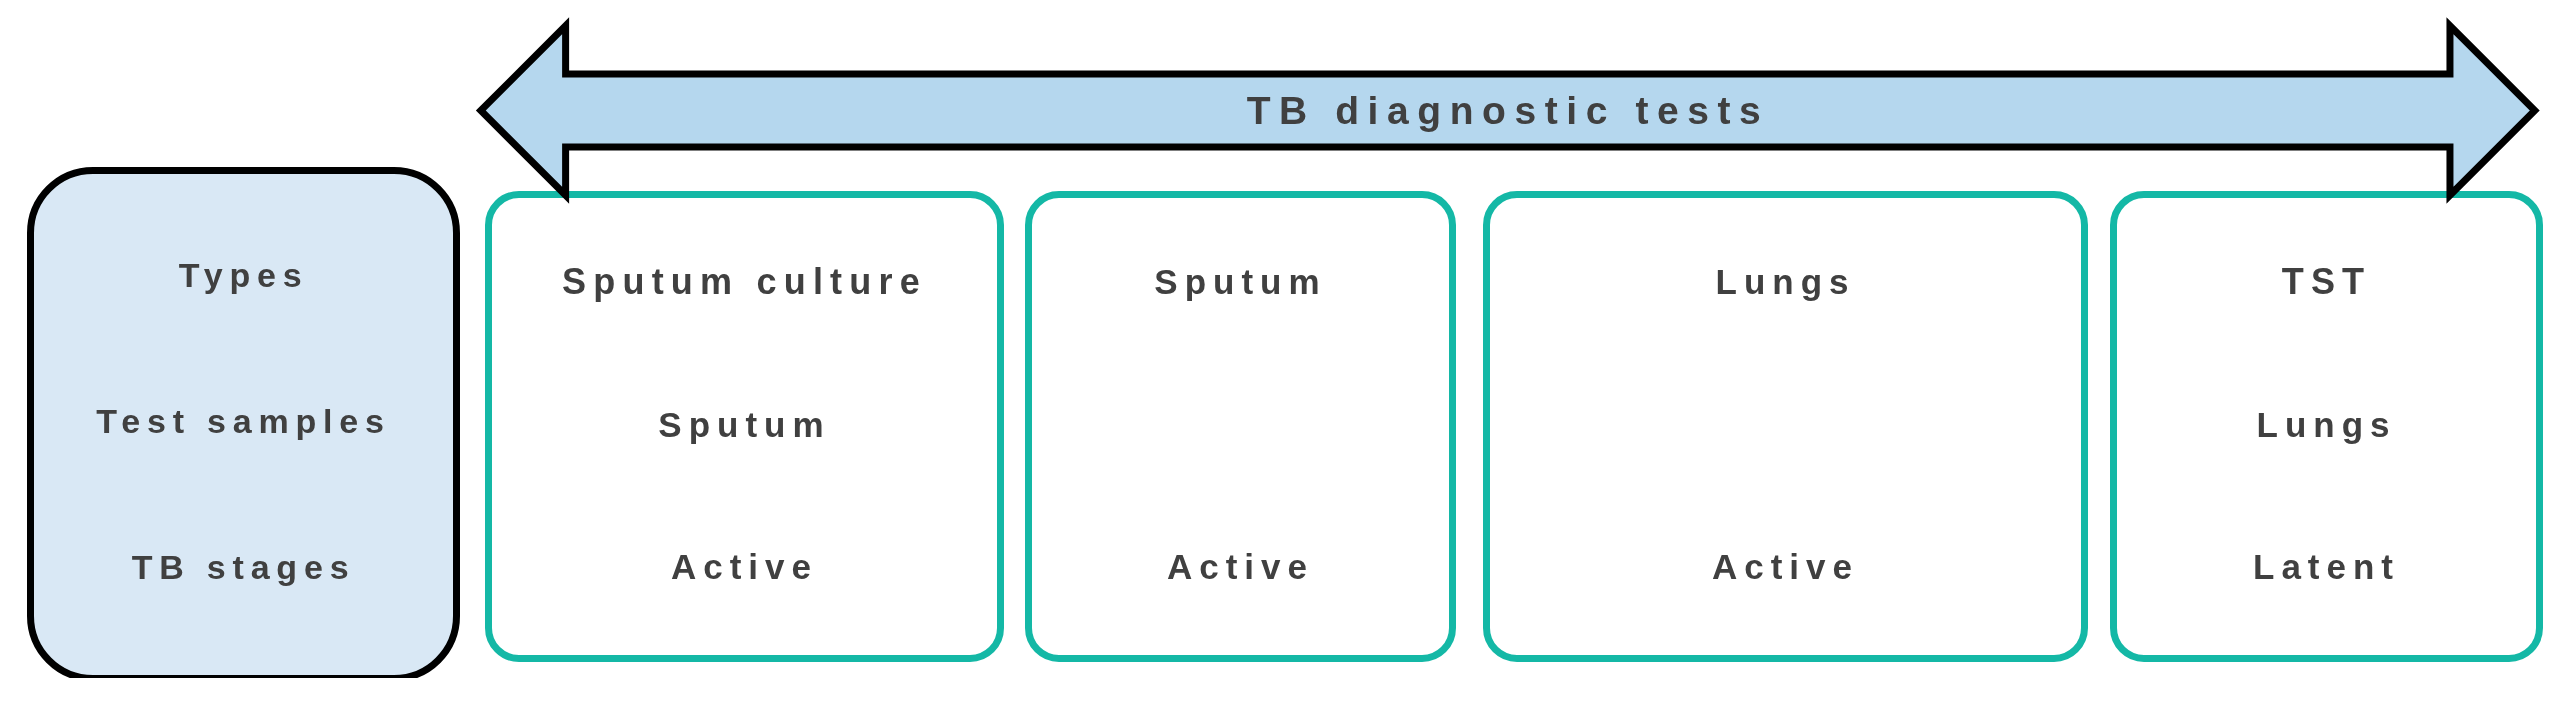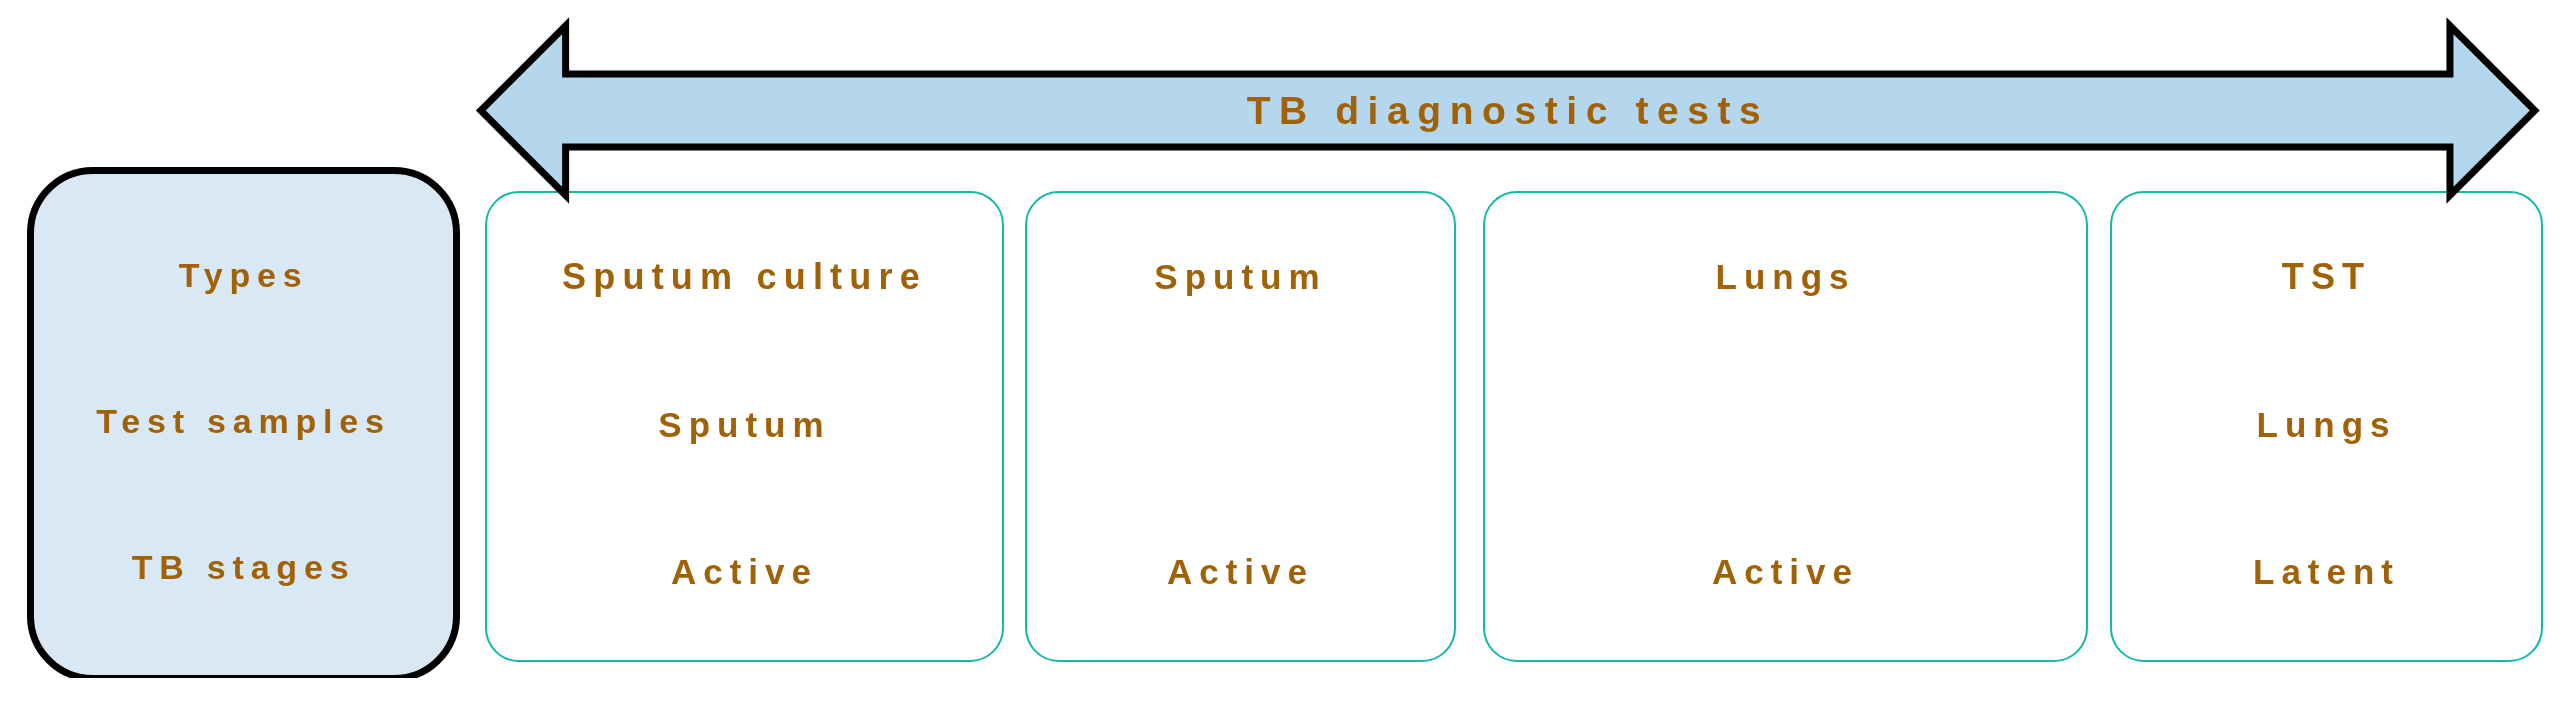--- a/index.html
+++ b/index.html
@@ -2,21 +2,21 @@
 <html style="font-size:12.4px"><head>
 <meta charset="utf-8">
 <style>
   html, body { margin: 0; padding: 0; background: #ffffff; }
   .canvas {
     position: relative;
     width: 2576px;
     height: 678px;
     background: #ffffff;
     font-family: "Liberation Sans", sans-serif;
-    color: #a16207;
+    color: #404040;
     overflow: hidden;
   }
 
   
   .arrow-svg {
     position: absolute;
     left: 0; top: 0;
     width: 2576px; height: 726px;
     z-index: 2;
     pointer-events: none;
@@ -61,21 +61,21 @@
     line-height: 42px;
     white-space: nowrap;
   }
 
   
   .col-box {
     position: absolute;
     top: 191px;
     height: 471px;
     background: #ffffff;
-    border: 2px solid #14b8a6;
+    border: 7px solid #14b8a6;
     border-radius: 34px;
     box-sizing: border-box;
     display: flex;
     flex-direction: column;
     justify-content: space-between;
     align-items: center;
     text-align: right;
     padding: 62px 12.4px 67px 12.4px;
     z-index: 1;
   }

